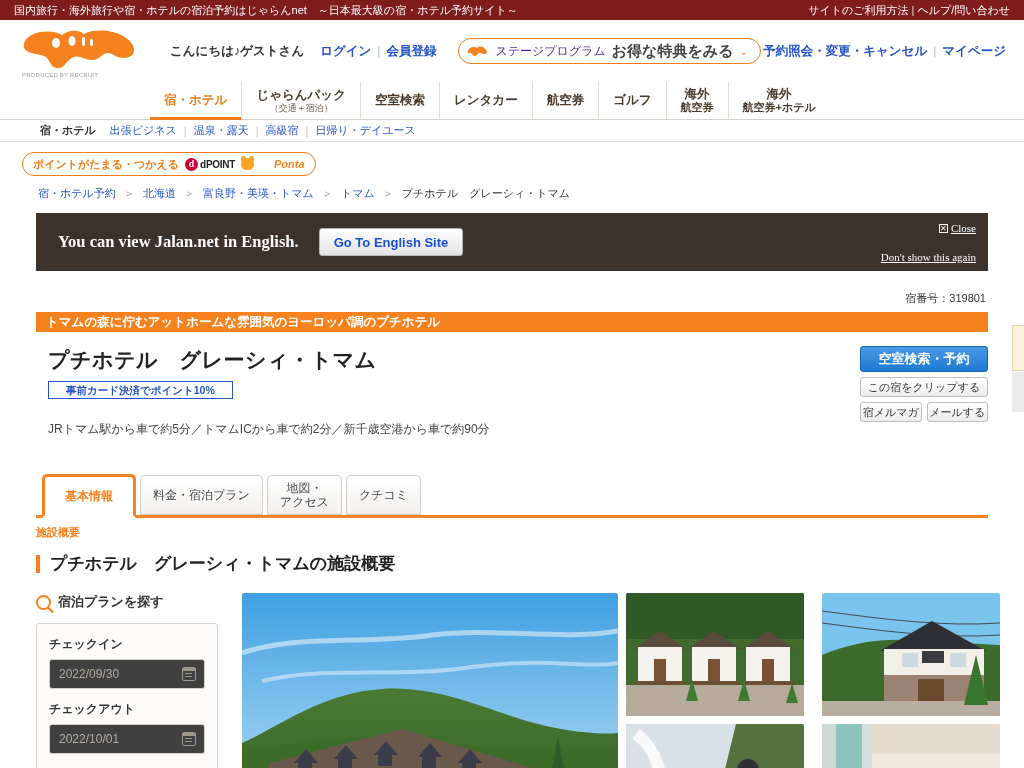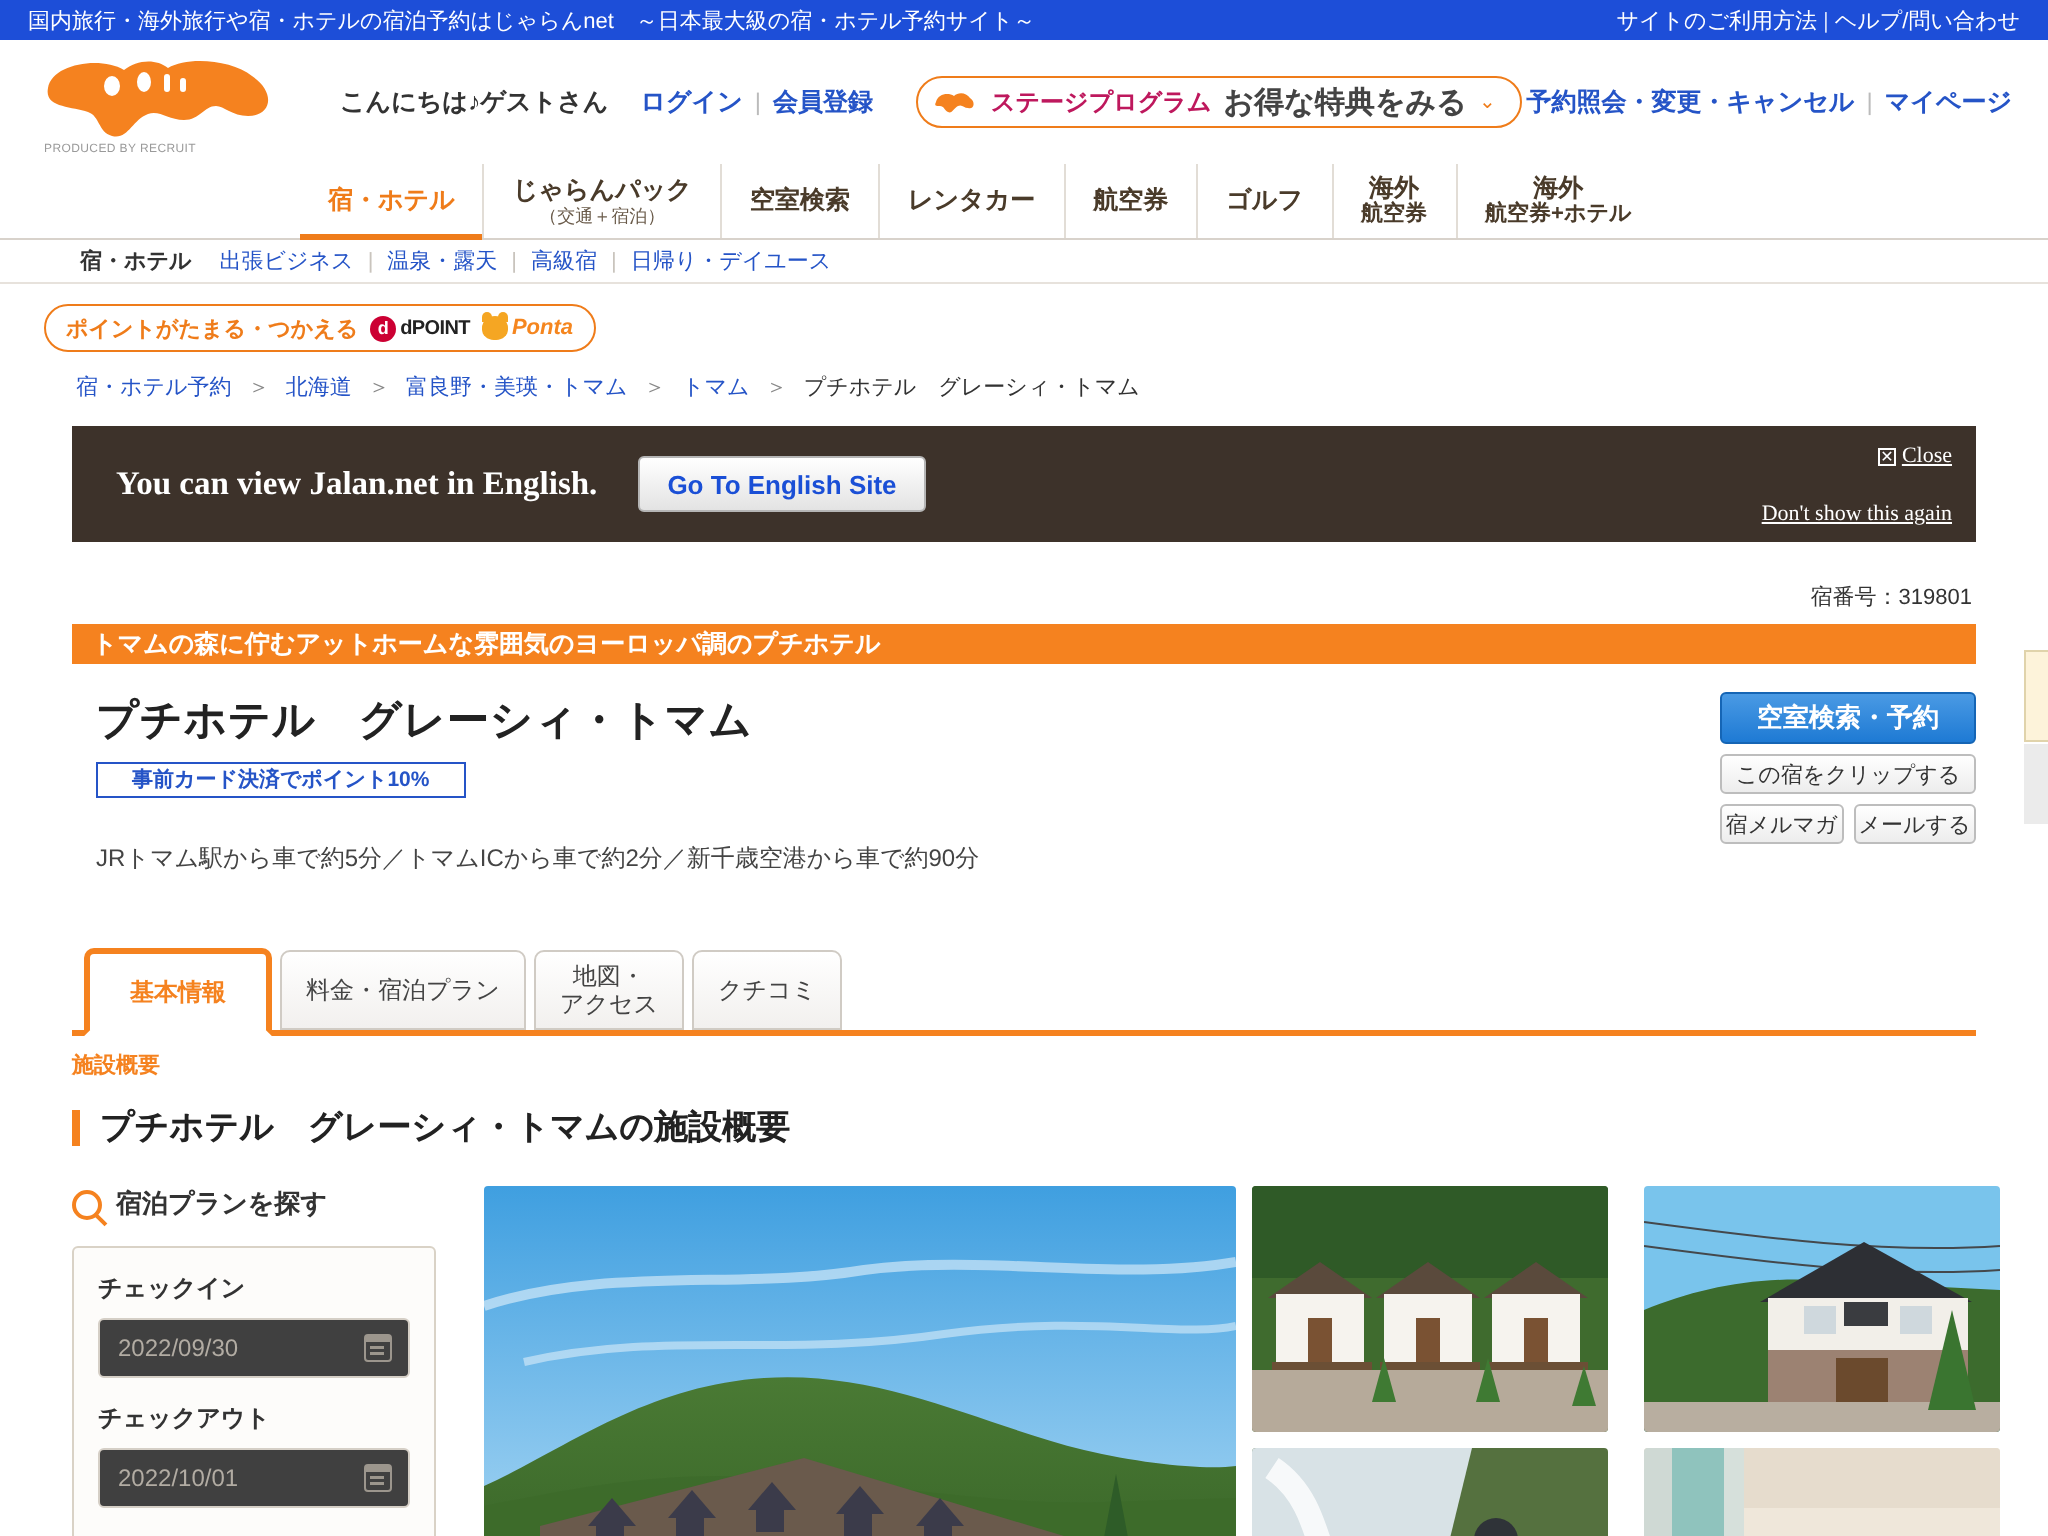--- a/index.html
+++ b/index.html
@@ -8,21 +8,21 @@
     width: 1024px; height: 768px;
     overflow: hidden;
     background: #ffffff;
     font-family: "Liberation Sans", "DejaVu Sans", sans-serif;
     color: #333;
   }
 
   
   .topbar {
     height: 20px;
-    background: #1d4ed8;
+    background: #7f1d1d;
     color: #ffffff;
     font-size: 11px;
     display: flex;
     align-items: center;
     justify-content: space-between;
     padding: 0 14px;
     white-space: nowrap;
   }
   .topbar .tagline { font-size: 11px; }
   .topbar .util { font-size: 11px; }
@@ -73,21 +73,21 @@
     border-radius: 18px;
     height: 26px;
     display: flex;
     align-items: center;
     padding: 0 12px 0 8px;
     gap: 6px;
     background: #fff;
     white-space: nowrap;
     cursor: pointer;
   }
-  .stage-pill .sp-label { color: #be185d; font-size: 12px; font-weight: bold; }
+  .stage-pill .sp-label { color: #4c1d95; font-size: 12px; font-weight: normal; }
   .stage-pill .sp-sub { color: #444; font-size: 15px; font-weight: bold; }
   .stage-pill .sp-caret { color: #ef7c1a; font-size: 10px; }
   .header-right {
     margin-left: auto;
     display: flex;
     align-items: center;
     white-space: nowrap;
     padding-right: 6px;
   }
 
@@ -158,21 +158,21 @@
     display: inline-flex; align-items: center; gap: 2px;
   }
   .dpoint .circ {
     width: 13px; height: 13px; border-radius: 50%;
     background: #cc0033; color: #fff;
     font-size: 9px; font-weight: bold;
     display: flex; align-items: center; justify-content: center;
   }
   .dpoint .dtext { font-size: 10px; font-weight: bold; color: #222; letter-spacing: -.3px; }
   .ponta {
-    display: inline-flex; align-items: center; gap: 2px;
+    display: inline-flex; align-items: center; gap: 20px;
   }
   .ponta .face {
     width: 13px; height: 12px; border-radius: 50% 50% 45% 45%;
     background: #f5a623;
     position: relative;
   }
   .ponta .face::before, .ponta .face::after {
     content:""; position:absolute; top:-2px; width:5px; height:5px;
     background:#f5a623; border-radius:50% 50% 0 0;
   }

